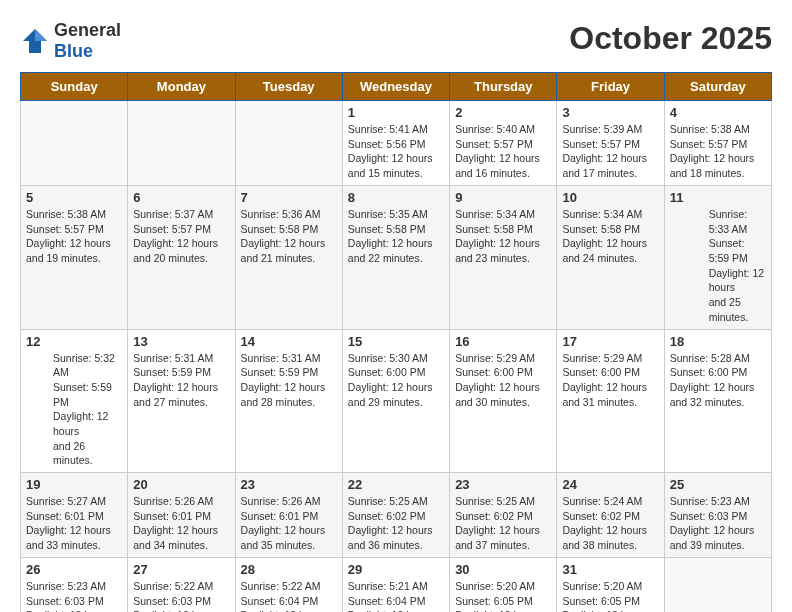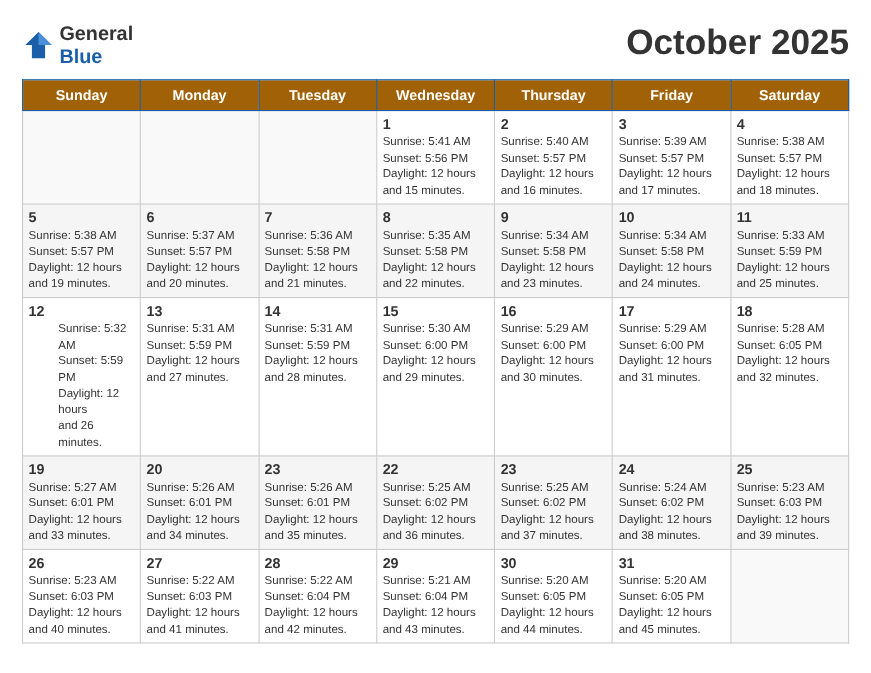--- a/index.html
+++ b/index.html
@@ -186,21 +186,21 @@
         </td>
         <td>
           <div class="day-number">10</div>
           <div class="day-info" style="white-space: pre-line;">Sunrise: 5:34 AM
 Sunset: 5:58 PM
 Daylight: 12 hours
 and 24 minutes.</div>
         </td>
         <td>
           <div class="day-number">11</div>
-          <div class="day-info" style="white-space: pre-line;">Sunrise: 5:33 AM
+          <div class="day-info" style="white-space: pre-line; margin-left: 39px;">Sunrise: 5:33 AM
 Sunset: 5:59 PM
 Daylight: 12 hours
 and 25 minutes.</div>
         </td>
       </tr>
       <tr>
         <td>
           <div class="day-number">12</div>
           <div class="day-info" style="white-space: pre-line; margin-left: 27px;">Sunrise: 5:32 AM
 Sunset: 5:59 PM
@@ -238,21 +238,21 @@
         <td>
           <div class="day-number">17</div>
           <div class="day-info" style="white-space: pre-line;">Sunrise: 5:29 AM
 Sunset: 6:00 PM
 Daylight: 12 hours
 and 31 minutes.</div>
         </td>
         <td>
           <div class="day-number">18</div>
           <div class="day-info" style="white-space: pre-line;">Sunrise: 5:28 AM
-Sunset: 6:05 PM
+Sunset: 6:00 PM
 Daylight: 12 hours
 and 32 minutes.</div>
         </td>
       </tr>
       <tr>
         <td>
           <div class="day-number">19</div>
           <div class="day-info" style="white-space: pre-line;">Sunrise: 5:27 AM
 Sunset: 6:01 PM
 Daylight: 12 hours

